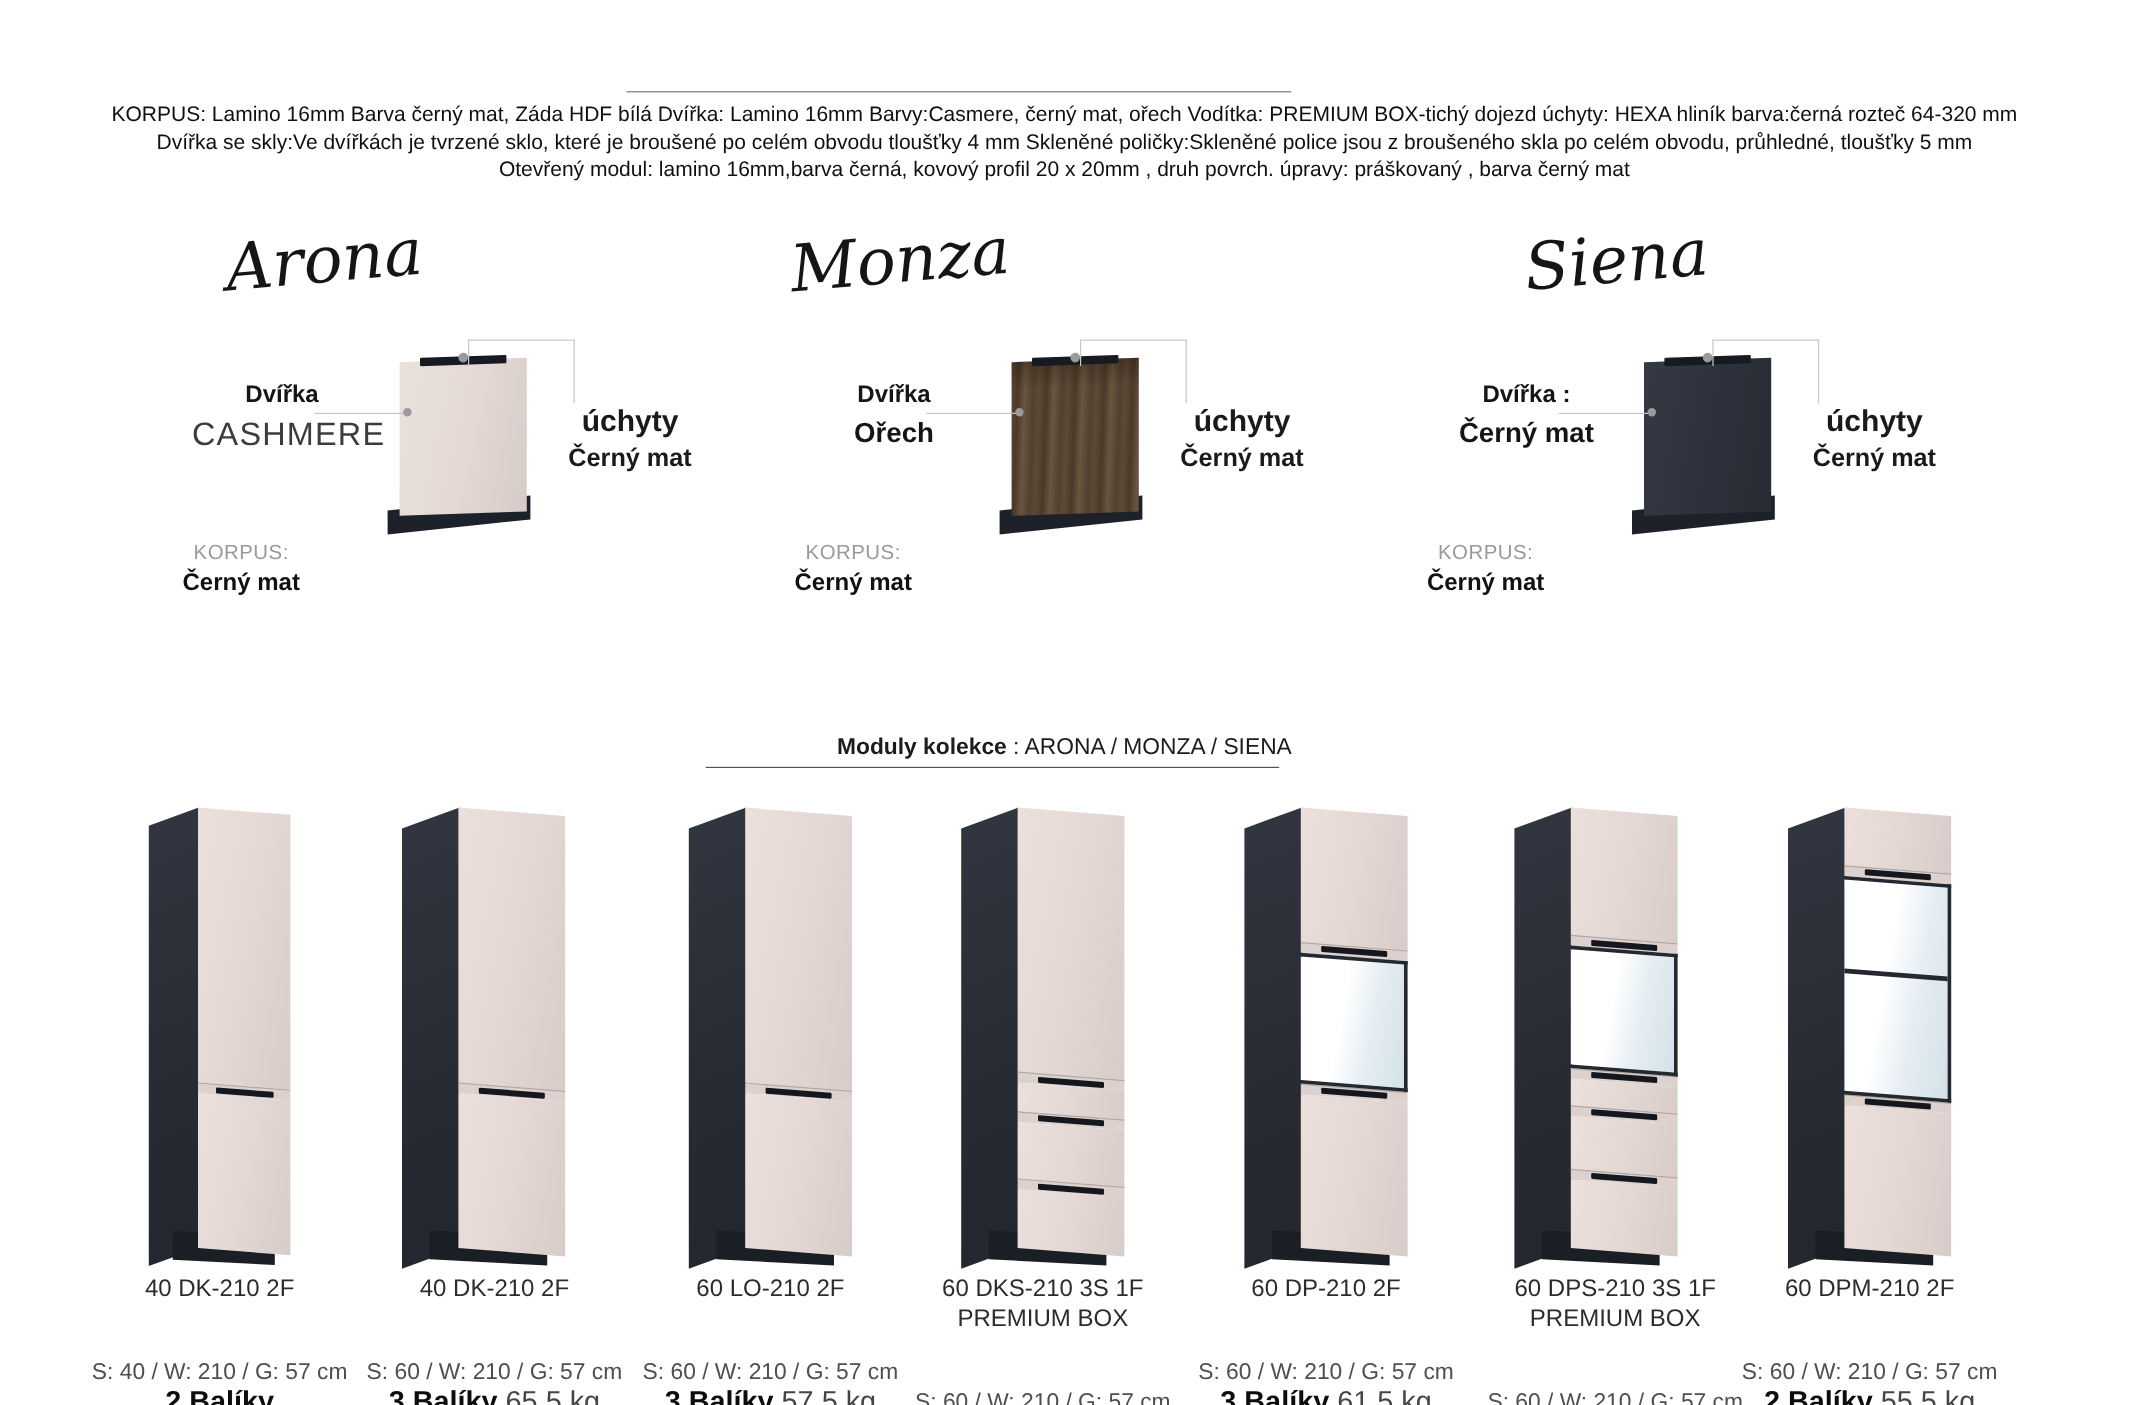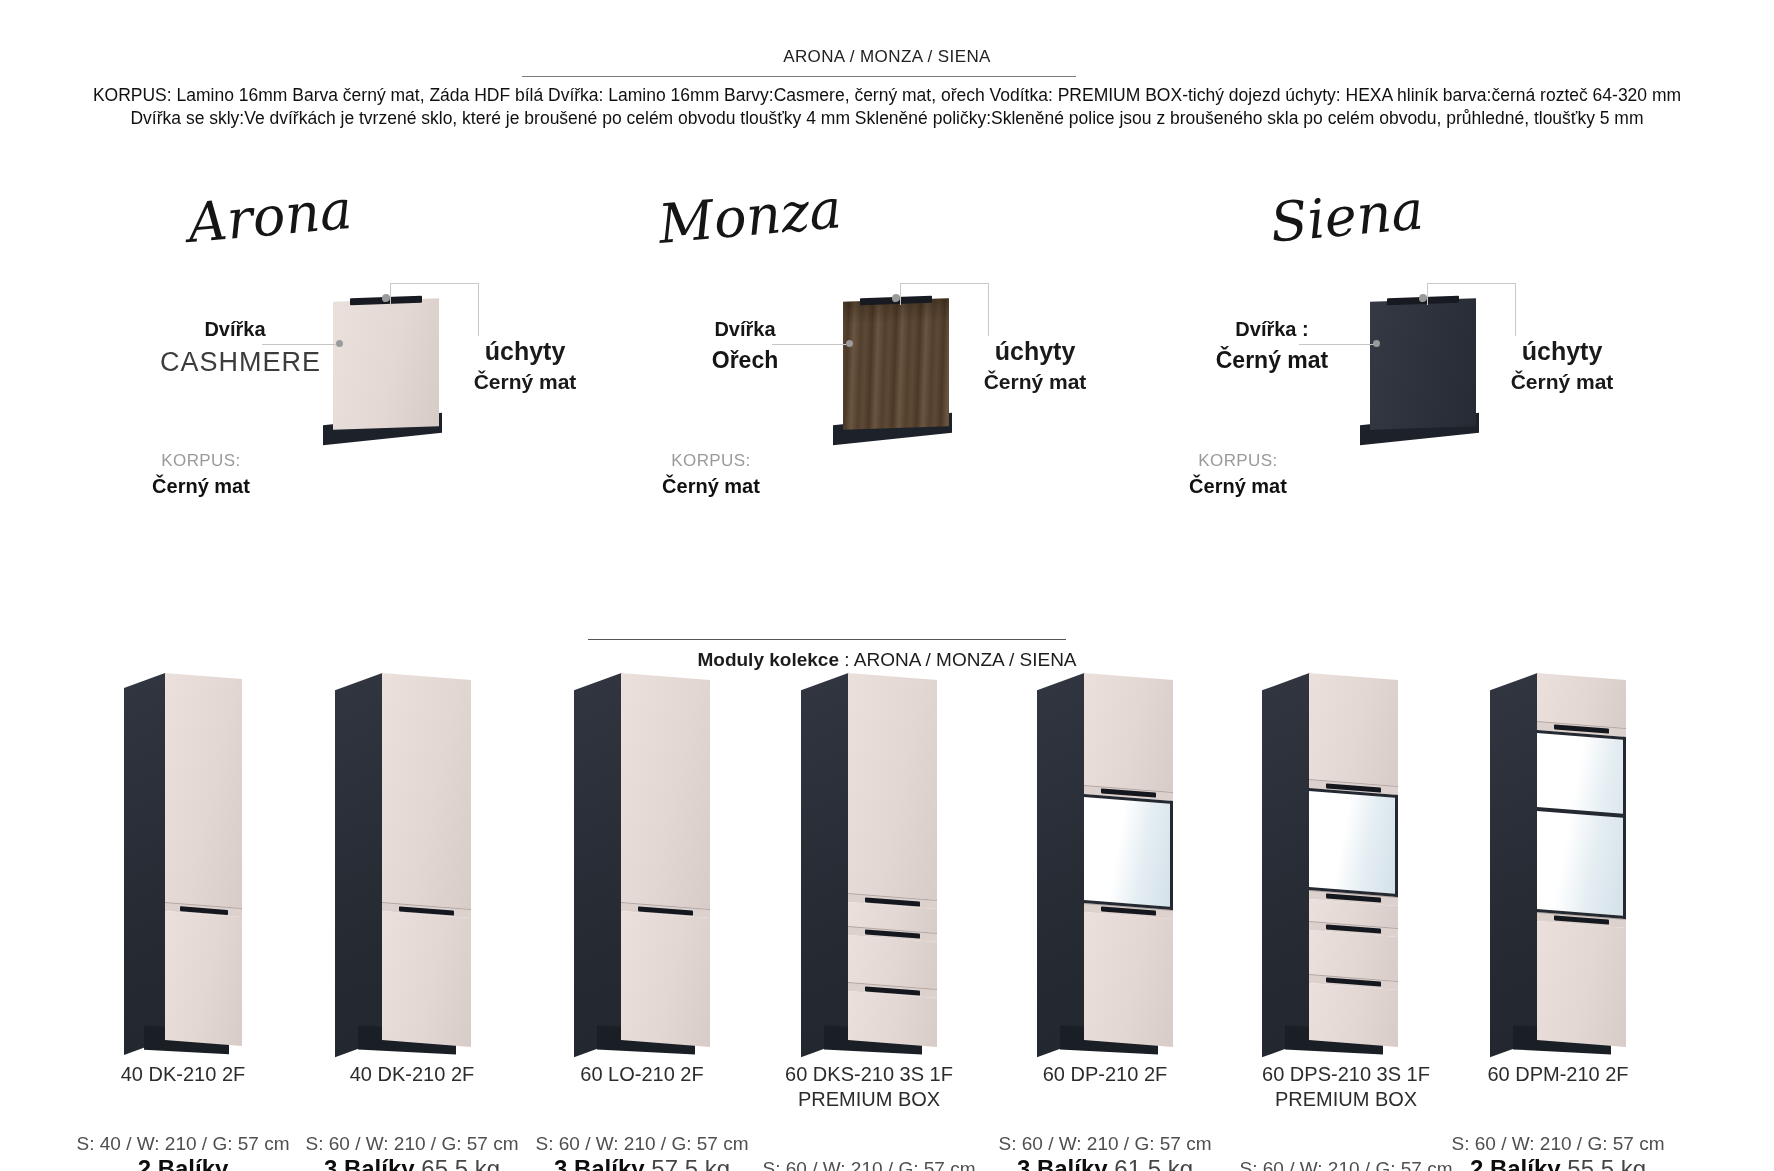--- a/index.html
+++ b/index.html
@@ -43,21 +43,21 @@
   .sw-bracket{position:absolute;left:290px;top:98px;width:88px;height:52px;
               border-top:1px solid #c9c9c9;border-right:1px solid #c9c9c9;}
   .sw-bstub{position:absolute;left:290px;top:98px;width:1px;height:22px;background:#c9c9c9;}
   .sw-right{position:absolute;left:360px;top:152px;width:130px;text-align:center;font-weight:bold;}
   .sw-right-l1{font-size:25px;} .sw-right-l2{font-size:21px;margin-top:4px;}
   .sw-korpus{position:absolute;left:35px;top:266px;width:132px;text-align:center;}
   .sw-korpus-label{color:#9a9a9a;font-size:17px;letter-spacing:.4px;}
   .sw-korpus-value{font-weight:bold;font-size:20px;margin-top:4px;color:#111;}
 
   
-  .mh{position:absolute;top:612px;left:0;width:100%;text-align:center;font-size:19px;color:#1c1c1c;margin-top:37px;}
+  .mh{position:absolute;top:612px;left:0;width:100%;text-align:center;font-size:19px;color:#1c1c1c;}
   .mh b{font-weight:bold;}
   .mh-line{position:absolute;top:639px;left:588px;width:478px;height:1px;background:#555;}
 
   
   .cab{position:absolute;top:673px;width:136px;height:380px;}
   .cab-narrow{width:118px;}
   .cab-side{position:absolute;left:0;top:0;width:35%;height:96.5%;
             background:linear-gradient(175deg,#30353f 0%,#272c35 55%,#23272f 100%);
             transform:skewY(-20deg);transform-origin:100% 0;}
   .cab-plinth{position:absolute;left:17%;top:93.5%;width:72%;height:6.2%;
@@ -79,25 +79,25 @@
   .mod-code{font-size:20px;color:#2c2c2c;}
   .mod-dims{font-size:19px;color:#4f4f4f;margin-top:44px;}
   .mod-pack{font-size:24px;color:#454545;}
   .mod-pack b{color:#0d0d0d;}
 </style>
 </head>
 <body>
 
 <div class="page">
 
-  <div class="title">ARONA / MONZA / SIENA</div>
   <div class="title-line"></div>
   <div class="desc">
     <div>KORPUS: Lamino 16mm Barva černý mat, Záda HDF bílá  Dvířka: Lamino 16mm Barvy:Casmere, černý mat, ořech Vodítka: PREMIUM BOX-tichý dojezd  úchyty: HEXA hliník barva:černá rozteč 64-320 mm</div>
     <div>Dvířka se skly:Ve dvířkách je tvrzené sklo, které je broušené po celém obvodu tloušťky 4 mm  Skleněné poličky:Skleněné police jsou z broušeného skla po celém obvodu, průhledné, tloušťky 5 mm</div>
+    <div>Otevřený modul: lamino 16mm,barva černá, kovový profil 20 x 20mm , druh povrch. úpravy: práškovaný , barva černý mat</div>
   </div>
 
   <div class="swz swz-arona">
     <div class="sw-name">Arona</div>
     <div class="sw-door">
       <div class="sw-handle"></div>
       <div class="sw-dot"></div>
       <div class="sw-panel sw-panel-cashmere"></div>
       <div class="sw-plinth"></div>
     </div>

